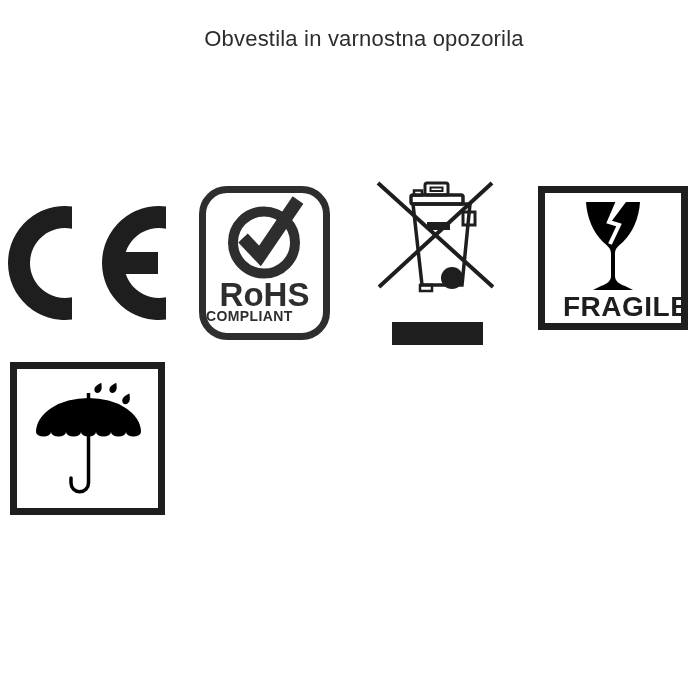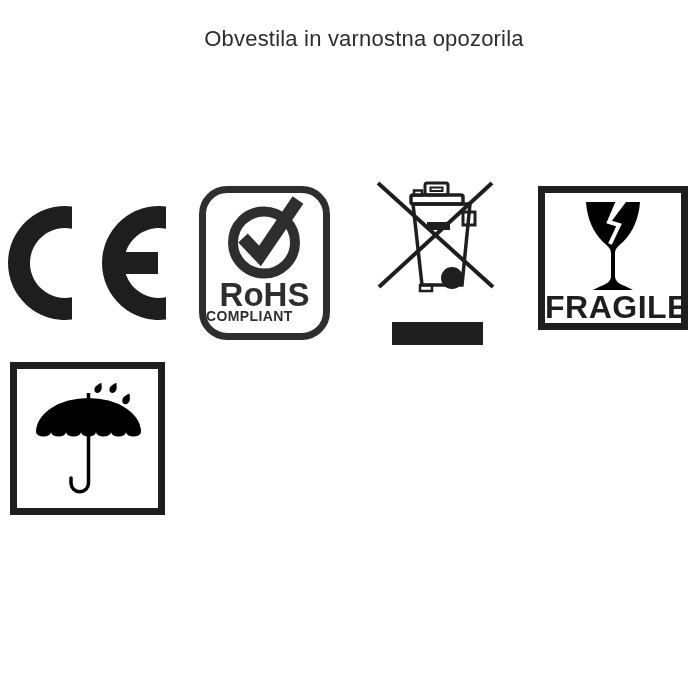--- a/index.html
+++ b/index.html
@@ -39,22 +39,23 @@
   
   .weee{left:375px; top:180px; width:120px; height:168px;}
   
   .fragile{
     left:538px; top:186px; width:150px; height:144px;
     border:7px solid var(--ink); position:absolute;
   }
   .fragile svg{position:absolute; top:9px; left:40px;}
   .fragile-label{
     position:absolute; top:101px; left:0; width:136px; text-align:center;
-    font-size:32px; line-height:26px; font-weight:800; letter-spacing:0.5px;
+    font-size:28px; line-height:26px; font-weight:800; letter-spacing:0.5px;
     color:var(--ink);
+    padding-left:18px;
   }
   
   .keepdry{
     left:10px; top:362px; width:155px; height:153px;
     border:7px solid var(--ink); position:absolute;
   }
   .keepdry svg{position:absolute; top:-7px; left:-7px;}
 </style>
 </head>
 <body>

